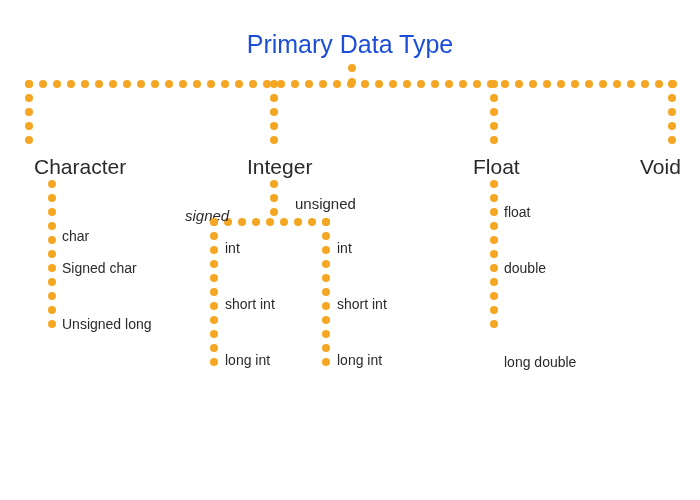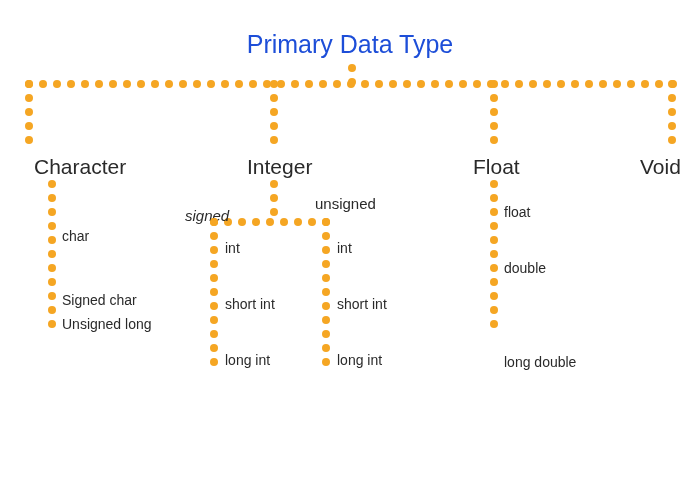--- a/index.html
+++ b/index.html
@@ -154,42 +154,42 @@
     <div class="dot"></div>
     <div class="dot"></div>
     <div class="dot"></div>
     <div class="dot"></div>
     <div class="dot"></div>
     <div class="dot"></div>
     <div class="dot"></div>
     <div class="dot"></div>
   </div>
 <div class="leaf" style="top:204px; left:62px;margin-top:24px;">char</div>
-<div class="leaf" style="top:260px; left:62px;margin-top:32px;">Signed char</div>
+<div class="leaf" style="top:260px; left:62px;">Signed char</div>
 <div class="leaf" style="top:316px; left:62px;">Unsigned long</div>
 
 <div class="dots" id="int-h" style="top:218px; left:210px;">
     <div class="dot"></div>
     <div class="dot"></div>
     <div class="dot"></div>
     <div class="dot"></div>
     <div class="dot"></div>
     <div class="dot"></div>
     <div class="dot"></div>
     <div class="dot"></div>
     <div class="dot"></div>
   </div>
 <div class="dots vertical" id="int-drop" style="top:180px; left:270px;">
     <div class="dot"></div>
     <div class="dot"></div>
     <div class="dot"></div>
   </div>
 
 <div class="sublabel" style="top:207px; left:185px;font-style:italic;">signed</div>
-<div class="sublabel" style="top:195px; left:295px;margin-left:20px;">unsigned</div>
+<div class="sublabel" style="top:195px; left:295px;">unsigned</div>
 
 <div class="dots vertical" id="signed-v" style="top:218px; left:210px;">
     <div class="dot"></div>
     <div class="dot"></div>
     <div class="dot"></div>
     <div class="dot"></div>
     <div class="dot"></div>
     <div class="dot"></div>
     <div class="dot"></div>
     <div class="dot"></div>

